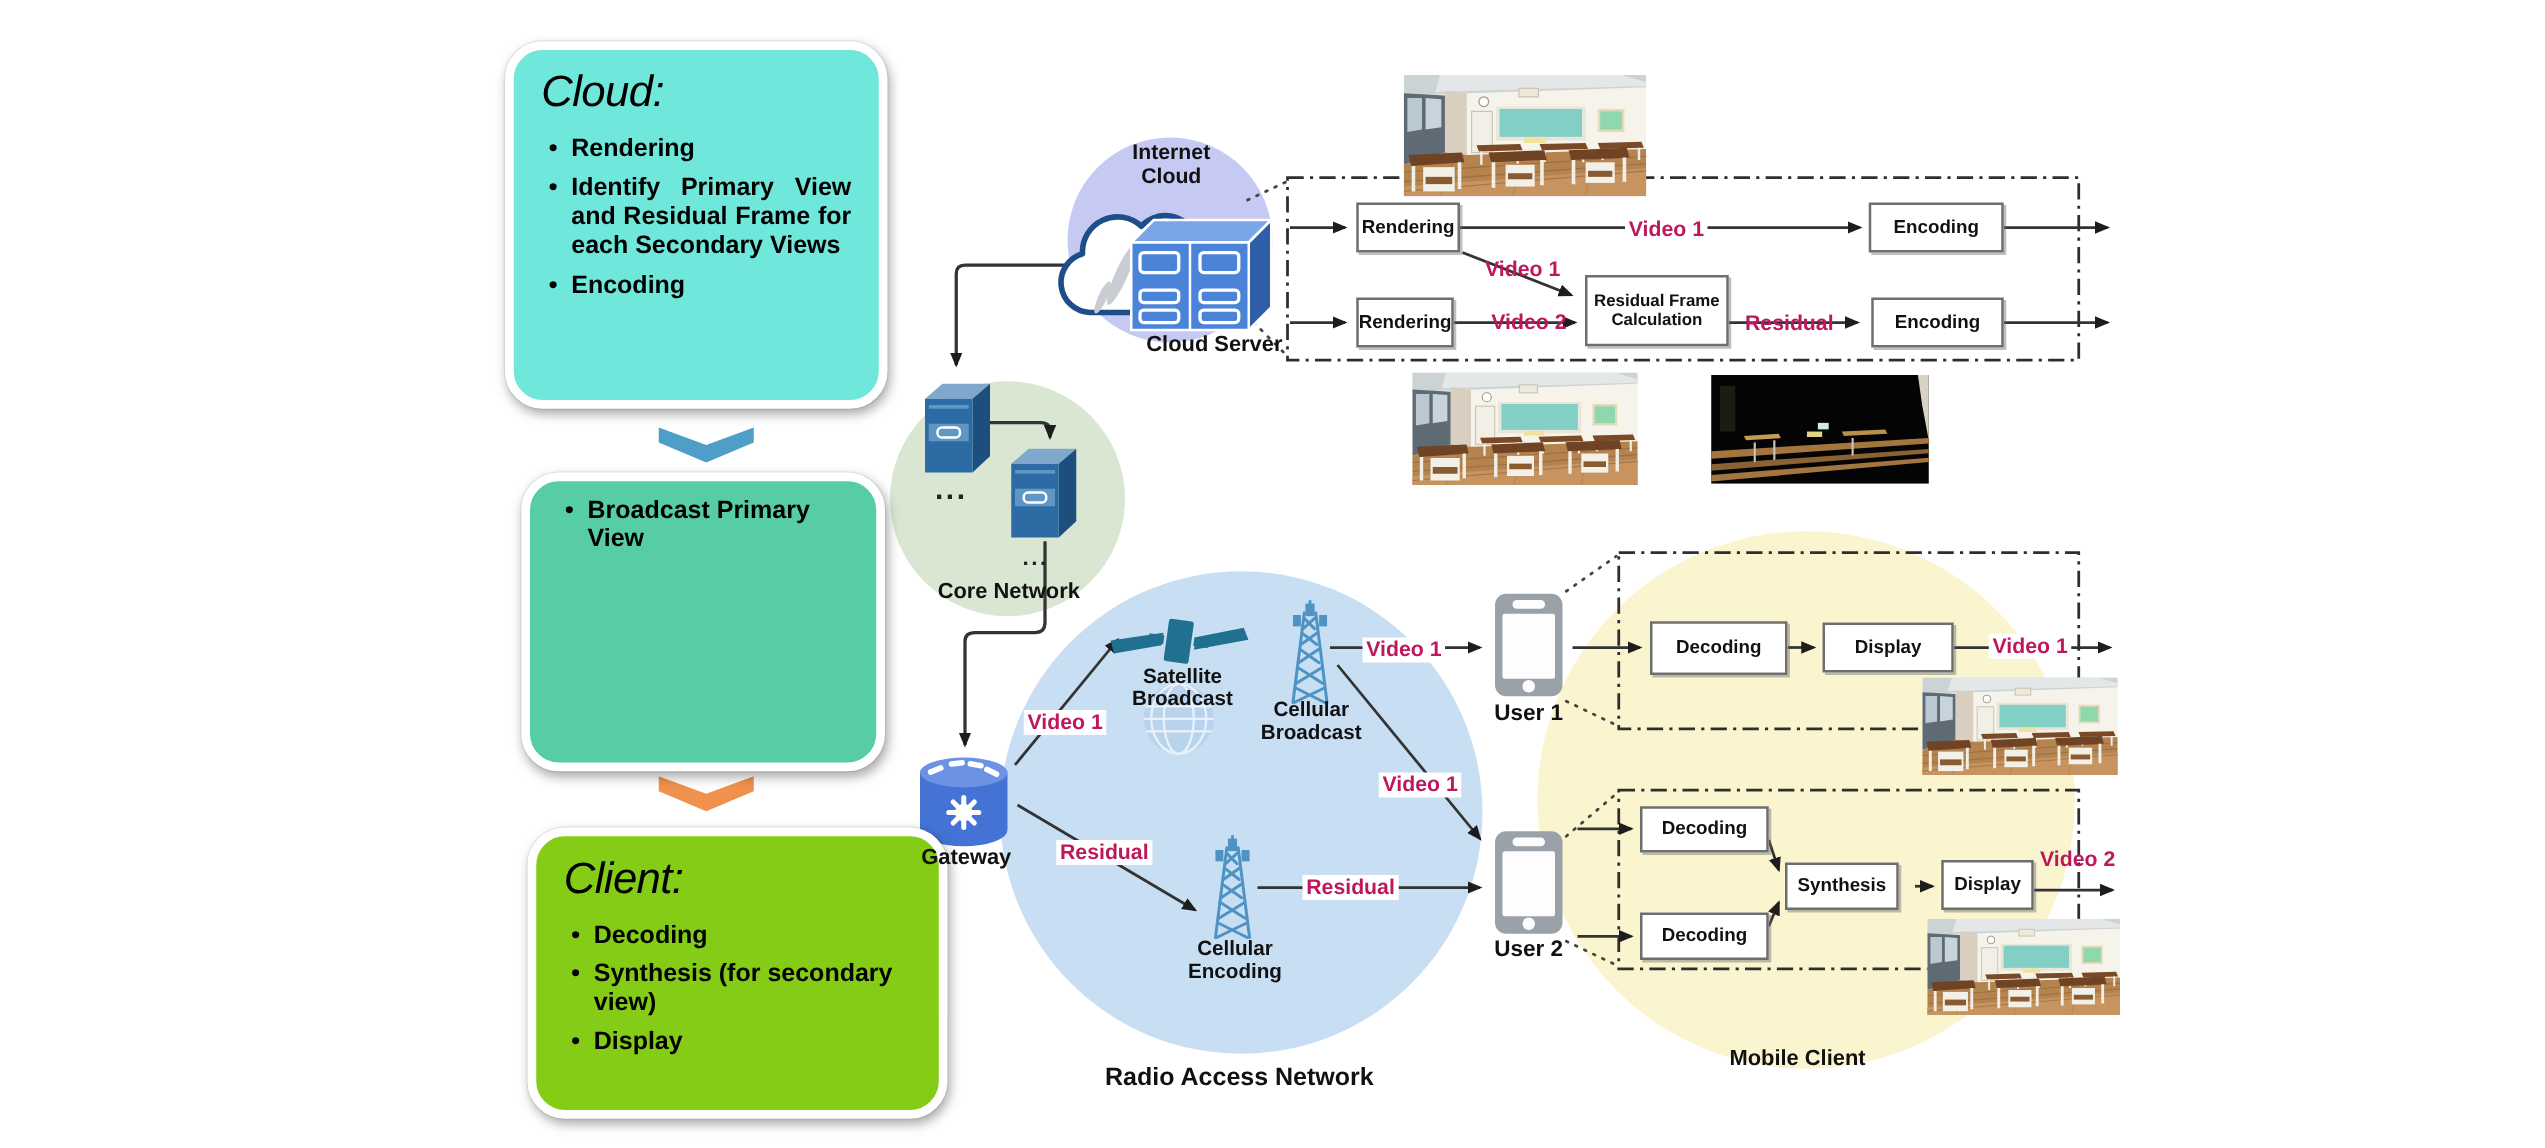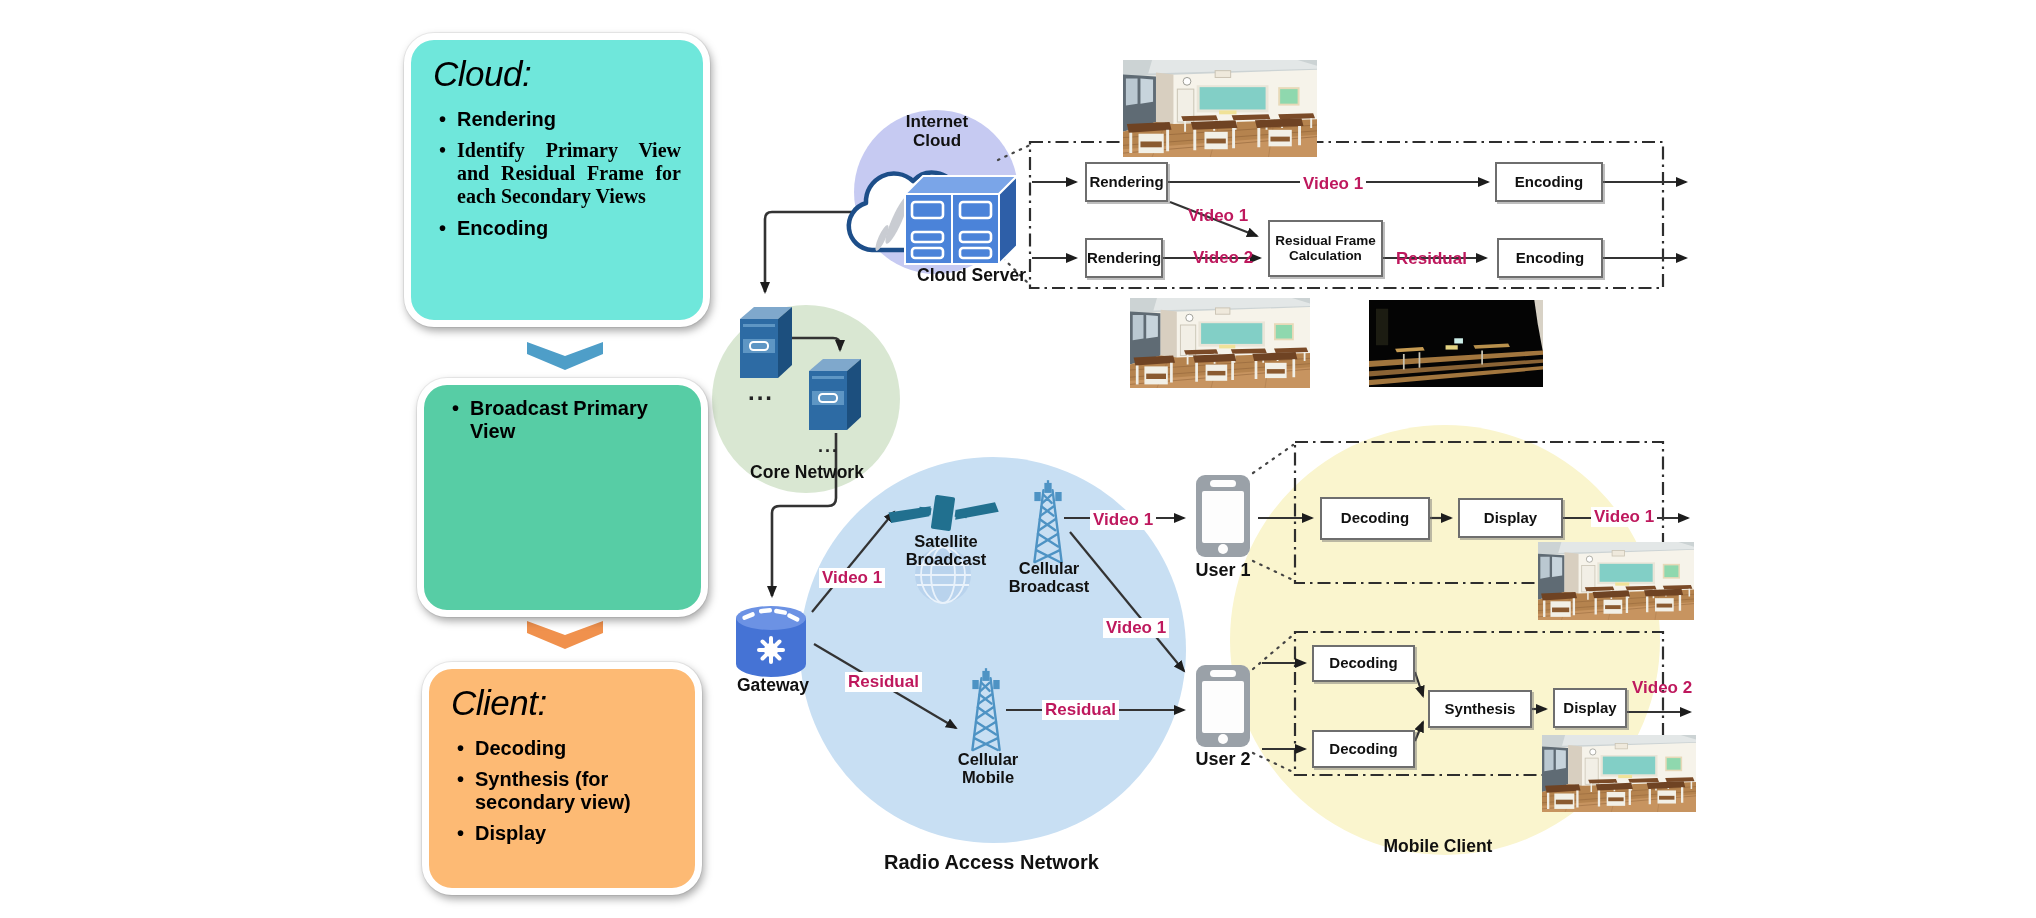--- a/index.html
+++ b/index.html
@@ -15,21 +15,21 @@
     border:7px solid #fff; border-radius:30px;
     box-shadow:2px 4px 9px rgba(0,0,0,.35), 0 0 0 1px rgba(0,0,0,.06);
     padding:12px 22px 10px 22px;
   }
   .stage h2 {
     margin:4px 0 15px 0; font-size:35px; line-height:1.05;
     font-style:italic; font-weight:normal; letter-spacing:-.5px;
   }
   .stage ul { list-style:none; margin:0; padding:0; font-size:20px; font-weight:bold; line-height:1.16; }
   .stage li { position:relative; padding-left:24px; margin-bottom:8px; }
-  .stage li.just { text-align:justify;font-family:Liberation Serif, serif; }
+  .stage li.just { text-align:justify; }
   .stage li::before { content:"\2022"; position:absolute; left:6px; }
 
   
   .pbox {
     position:absolute; box-sizing:border-box; background:#fff;
     border:2px solid #6e6e6e; box-shadow:2px 2px 0 rgba(110,110,110,.45);
     display:flex; align-items:center; justify-content:center; text-align:center;
     font-weight:bold; font-size:15px; line-height:1.07; color:#111;
   }
   .pbox.small { font-size:13.5px; }
@@ -281,38 +281,38 @@
       <li>Encoding</li>
     </ul>
   </div>
 
   <div class="stage" style="left:417px; top:378px; width:291px; height:239px; background:#57CDA5;">
     <ul>
       <li>Broadcast Primary View</li>
     </ul>
   </div>
 
-  <div class="stage" style="left:422px; top:662px; width:280px; height:233px; background:#fdba74;">
+  <div class="stage" style="left:422px; top:662px; width:336px; height:233px; background:#84cc16;">
     <h2>Client:</h2>
     <ul>
       <li>Decoding</li>
       <li>Synthesis (for secondary view)</li>
       <li>Display</li>
     </ul>
   </div>
 
   <div class="lbl" style="left:890px; top:112px; width:94px; font-size:17px;">Internet Cloud</div>
   <div class="lbl" style="left:884px; top:266px; width:175px; font-size:17.5px;">Cloud Server</div>
   <div class="lbl" style="left:728px; top:463px; width:158px; font-size:17.5px;">Core Network</div>
   <div class="dots" style="left:748px; top:378px; font-size:24px;">...</div>
   <div class="dots" style="left:818px; top:436px; font-size:18px;">...</div>
   <div class="lbl" style="left:727px; top:676px; width:92px; font-size:17.5px;">Gateway</div>
   <div class="lbl" style="left:893px; top:532px; width:106px; font-size:16.5px;">Satellite Broadcast</div>
   <div class="lbl" style="left:997px; top:559px; width:104px; font-size:16.5px;">Cellular Broadcast</div>
-  <div class="lbl" style="left:936px; top:750px; width:104px; font-size:16.5px;">Cellular Mobile</div>
+  <div class="lbl" style="left:936px; top:750px; width:104px; font-size:16.5px;">Cellular Encoding</div>
   <div class="lbl" style="left:869px; top:851px; width:245px; font-size:20px;">Radio Access Network</div>
   <div class="lbl" style="left:1189px; top:560px; width:68px; font-size:18px;">User 1</div>
   <div class="lbl" style="left:1189px; top:749px; width:68px; font-size:18px;">User 2</div>
   <div class="lbl" style="left:1368px; top:837px; width:140px; font-size:17.5px;">Mobile Client</div>
 
   <div class="pbox" style="left:1085px; top:162px; width:83px; height:40px;">Rendering</div>
   <div class="pbox" style="left:1495px; top:162px; width:108px; height:40px;">Encoding</div>
   <div class="pbox" style="left:1085px; top:238px; width:78px; height:40px;">Rendering</div>
   <div class="pbox small" style="left:1268px; top:220px; width:115px; height:57px;">Residual Frame Calculation</div>
   <div class="pbox" style="left:1497px; top:238px; width:106px; height:40px;">Encoding</div>
@@ -327,17 +327,17 @@
   <span class="chip" style="left:1090px; top:510px;">Video 1</span>
   <span class="chip" style="left:1103px; top:618px;">Video 1</span>
   <span class="chip" style="left:1042px; top:700px;">Residual</span>
 
   <div class="pbox" style="left:1320px; top:497px; width:110px; height:43px;">Decoding</div>
   <div class="pbox" style="left:1458px; top:498px; width:105px; height:40px;">Display</div>
   <span class="chip" style="left:1591px; top:507px;">Video 1</span>
 
   <div class="pbox" style="left:1312px; top:645px; width:103px; height:37px;">Decoding</div>
   <div class="pbox" style="left:1312px; top:730px; width:103px; height:38px;">Decoding</div>
-  <div class="pbox" style="left:1428px; top:690px; width:104px; height:38px;">Synthesis</div>
+  <div class="pbox" style="left:1428px; top:690px; width:91px; height:38px;">Synthesis</div>
   <div class="pbox" style="left:1553px; top:688px; width:74px; height:40px;">Display</div>
   <span class="chip bare" style="left:1629px; top:678px;">Video 2</span>
 
 </div>
 
 </body></html>

